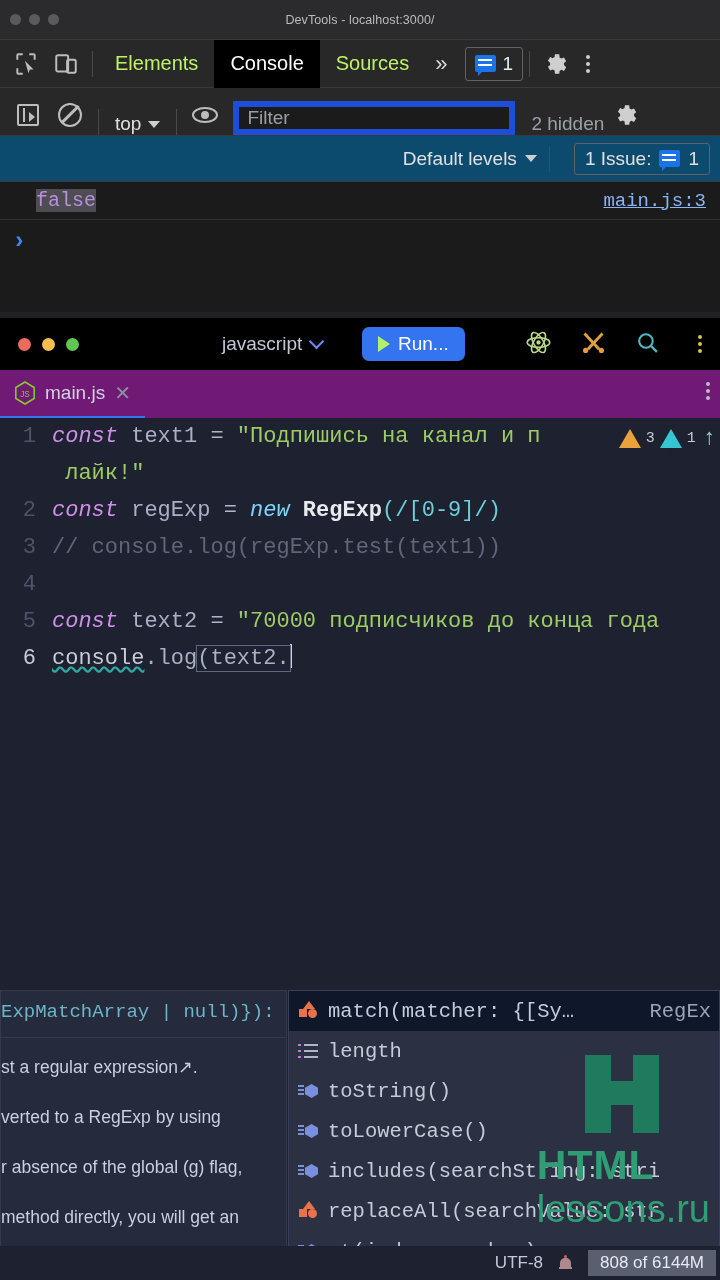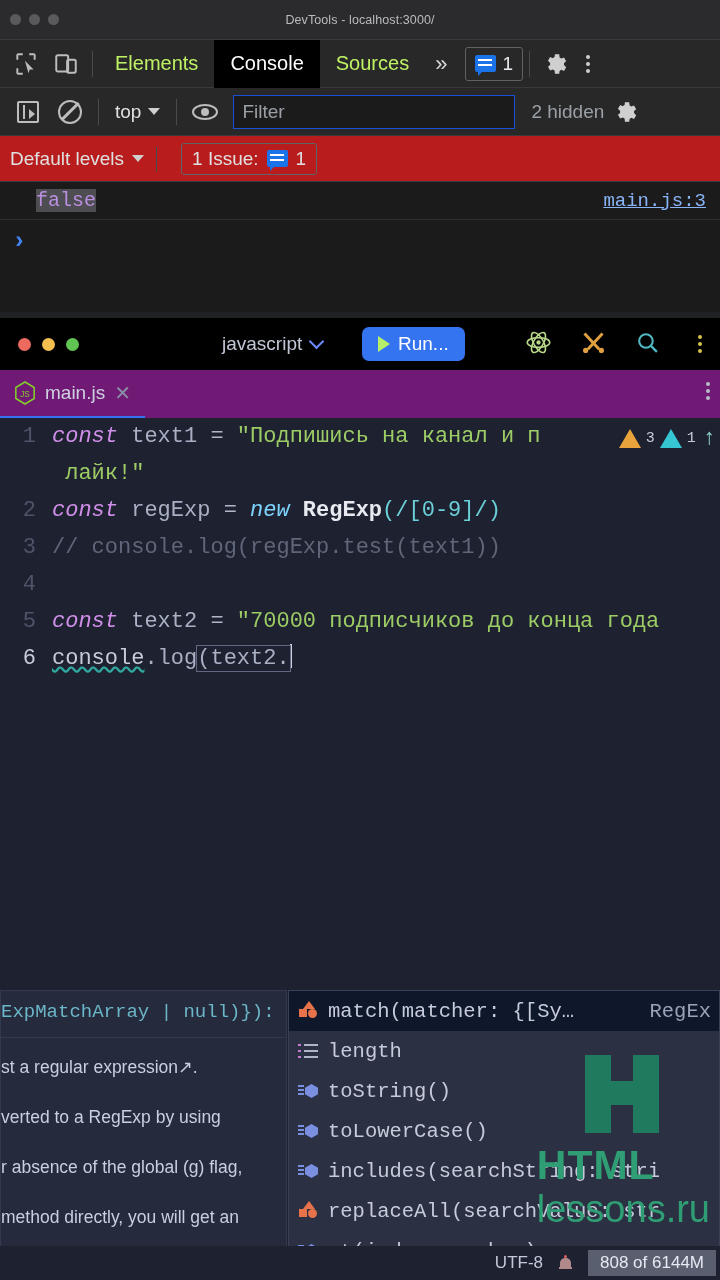--- a/index.html
+++ b/index.html
@@ -43,43 +43,43 @@
   .issues-chip {
     display: flex; align-items: center; gap: 6px; border: 1px solid #5f6368;
     border-radius: 3px; padding: 3px 9px; margin-left: 8px; height: 34px;
   }
   .issues-chip .num { color: #e8eaed; font-size: 19px; }
   .gear { width: 26px; height: 26px; }
   .kebab { display:flex; flex-direction:column; gap:3px; padding: 0 10px;}
   .kebab i { width:4px; height:4px; border-radius:50%; background:#cfcfcf; display:block;}
 
   .dt-filterbar {
-    height: 48px; background: #282829; display: flex; align-items: center;
+    height: 48px; background: #282829; display: flex; align-items: flex-end;
     border-bottom: 1px solid #3a3a3c; padding: 0 8px; gap: 2px;
   }
   .sidebar-toggle { width: 22px; height: 22px; border: 2px solid #bdbdbd; border-radius: 2px; position: relative;}
   .sidebar-toggle::before { content:""; position:absolute; left:4px; top:2px; bottom:2px; width:2px; background:#bdbdbd;}
   .sidebar-toggle::after { content:""; position:absolute; left:10px; top:6px; border-left:6px solid #bdbdbd; border-top:5px solid transparent; border-bottom:5px solid transparent;}
   .ban { width: 24px; height: 24px; border: 2.5px solid #bdbdbd; border-radius: 50%; position: relative;}
   .ban::after { content:""; position:absolute; left:-2px; top:8px; width:24px; height:2.5px; background:#bdbdbd; transform: rotate(-45deg); transform-origin:center;}
   .ctx-select { display:flex; align-items:center; gap:7px; color:#e0e0e0; font-size:19px; padding: 0 8px;}
   .caret-dn { width:0;height:0;border-left:6px solid transparent;border-right:6px solid transparent;border-top:7px solid #cfcfcf;}
   .eye { width:26px;height:16px;border:2.5px solid #bdbdbd;border-radius:50% 50%; display:flex;align-items:center;justify-content:center;}
   .eye i{width:8px;height:8px;border-radius:50%;background:#bdbdbd;display:block;}
   .filter-input {
-    flex: 0 0 282px; height: 34px; background: #1b1b1c; border: 1px solid #1d4ed8;
+    flex: 0 0 282px; height: 34px; background: #1b1b1c; border: 6px solid #1d4ed8;
     color: #9aa0a6; font-size: 19px; padding: 0 8px; font-family: "Liberation Sans", sans-serif;
     margin-left: 6px;
   }
   .filter-input::placeholder { color: #9aa0a6; }
   .hidden-count { color: #9aa0a6; font-size: 19px; margin-left: 14px; }
 
   .dt-levelbar {
-    height: 46px; background: #b91c1c; display: flex; align-items: center;
-    padding: 0 10px; gap: 6px; border-bottom: 1px solid #3a3a3c;
+    height: 46px; background: #0c4a6e; display: flex; align-items: center;
+    padding: 0 10px; gap: 6px; border-bottom: 1px solid #3a3a3c; justify-content: flex-end;
   }
   .lvl-select { display:flex;align-items:center;gap:8px;color:#e0e0e0;font-size:19px;}
   .issue-chip {
     display:flex;align-items:center;gap:8px;border:1px solid #5f6368;border-radius:3px;
     padding:3px 10px;height:32px;color:#e0e0e0;font-size:19px; margin-left:12px;
   }
   .msgicon { width:21px;height:17px;background:#1a73e8;border-radius:2px;position:relative;display:block;}
   .msgicon::after{content:"";position:absolute;left:3px;bottom:-4px;border-left:5px solid #1a73e8;border-bottom:5px solid transparent;}
   .msgicon i{position:absolute;left:3px;top:4px;right:4px;height:2px;background:#fff;box-shadow:0 5px 0 #fff;display:block;}
 

